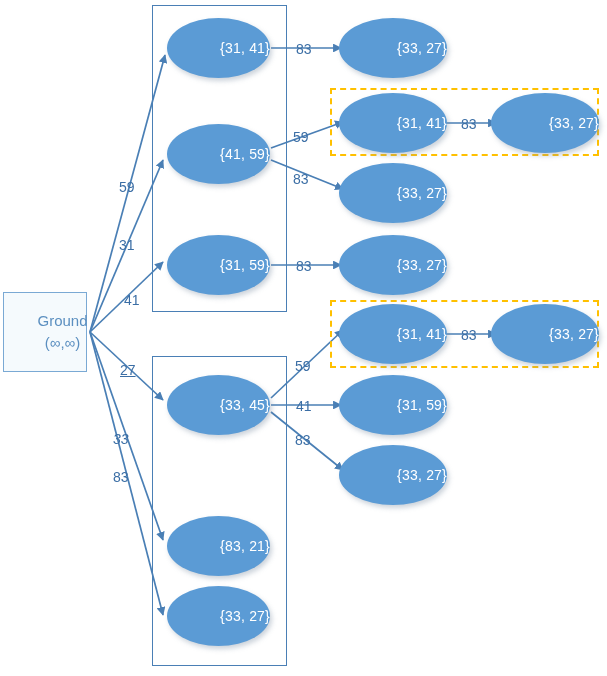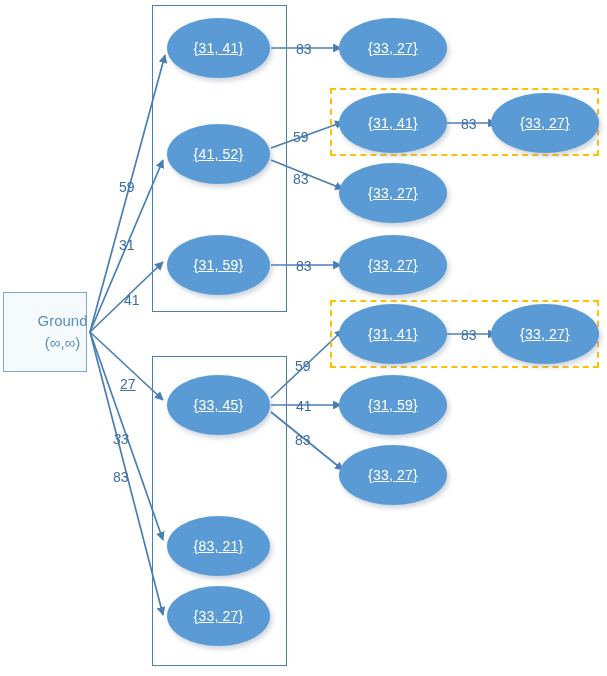--- a/index.html
+++ b/index.html
@@ -57,26 +57,25 @@
   
   .node {
     position: absolute;
     width: 103px;
     height: 60px;
     border-radius: 50%;
     background: #5b9bd5;
     box-shadow: 2px 3px 5px rgba(120,140,160,0.38);
     display: flex;
     align-items: center;
-    justify-content: center;
+    justify-content: flex-end;
     color: #ffffff;
     font-size: 14px;
     letter-spacing: .2px;
     box-sizing: border-box;
-    text-decoration: underline;
   }
   .node.wide { width: 108px; }
   
   .elabel {
     position: absolute;
     color: #3b6ea5;
     font-size: 14px;
     line-height: 1;
     white-space: nowrap;
   }
@@ -122,30 +121,30 @@
   </svg>
 
   <div class="ground-box">
     <div class="gl">Ground</div>
     <div class="gl">(∞,∞)</div>
   </div>
 
   <div class="elabel" style="left:119px; top:180px;">59</div>
   <div class="elabel" style="left:119px; top:238px;">31</div>
   <div class="elabel" style="left:124px; top:293px;">41</div>
-  <div class="elabel" style="left:120px; top:377px;text-decoration:underline;">27</div>
+  <div class="elabel" style="left:120px; top:363px;text-decoration:underline;">27</div>
   <div class="elabel" style="left:113px; top:432px;font-style:italic;">33</div>
   <div class="elabel" style="left:113px; top:470px;">83</div>
 
   <div class="group-box" style="left:152px; top:5px; width:135px; height:307px;"></div>
   <div class="node" style="left:167px; top:18px;">
     <span>{31, 41}</span>
   </div>
   <div class="node" style="left:167px; top:124px;">
-    <span>{41, 52}</span>
+    <span>{41, 59}</span>
   </div>
   <div class="node" style="left:167px; top:235px;">
     <span>{31, 59}</span>
   </div>
 
   <div class="group-box" style="left:152px; top:356px; width:135px; height:310px;"></div>
   <div class="node" style="left:167px; top:375px;">
     <span>{33, 45}</span>
   </div>
   <div class="node" style="left:167px; top:516px;">

